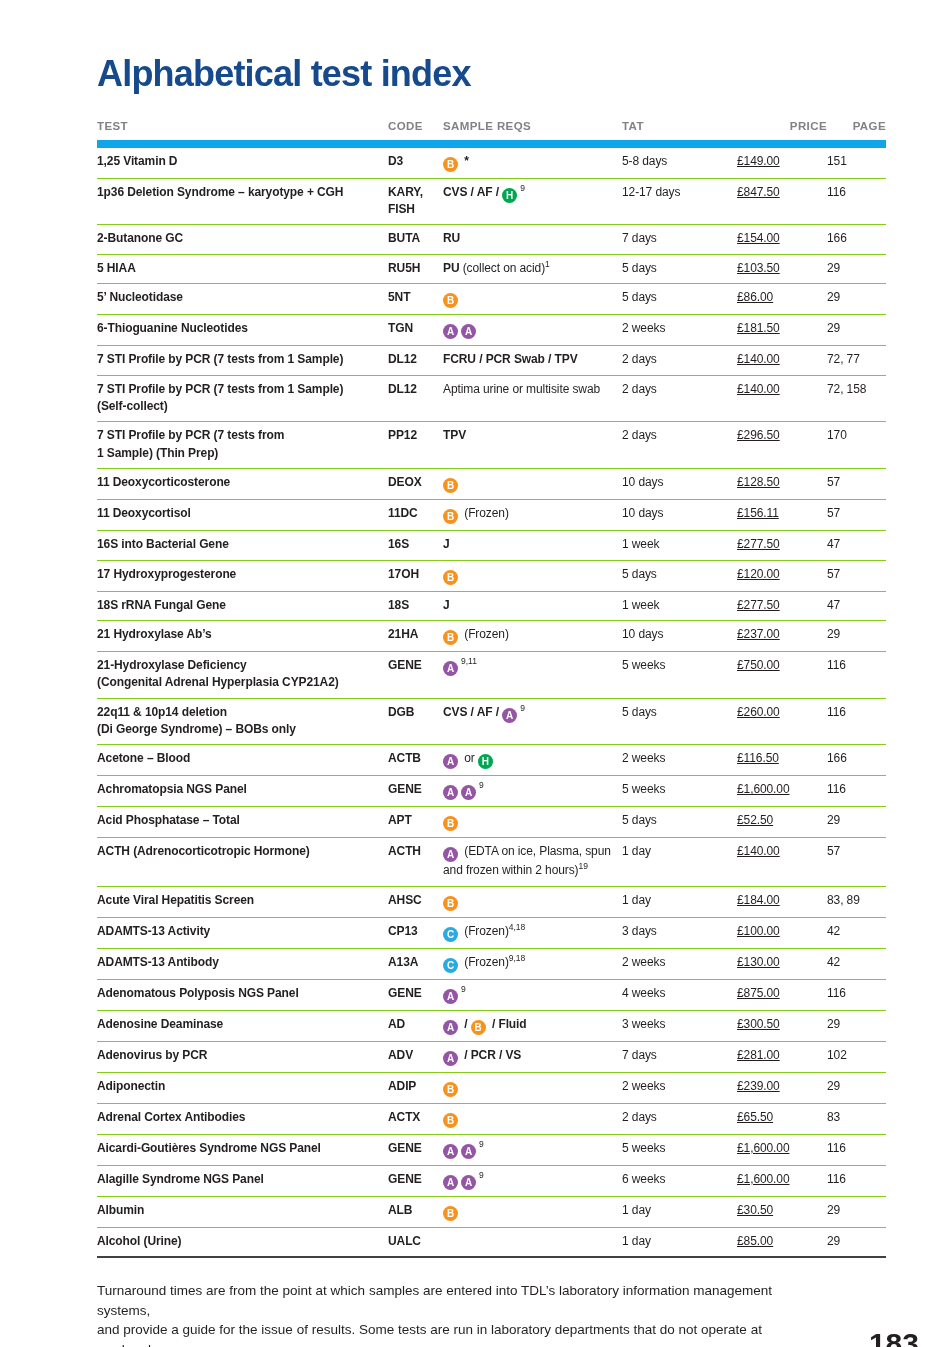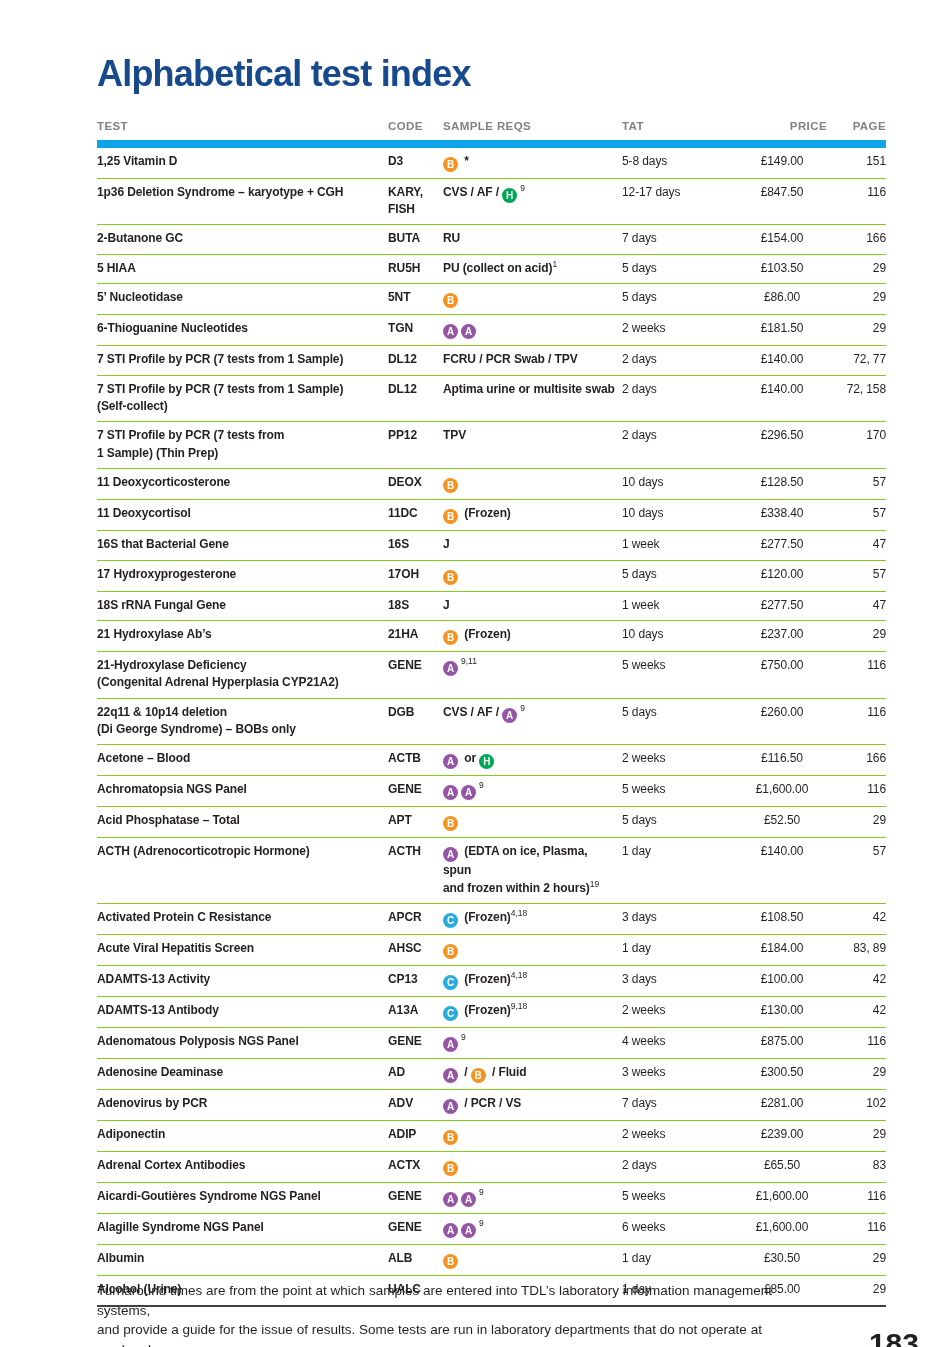--- a/index.html
+++ b/index.html
@@ -28,29 +28,29 @@
   thead tr { border-bottom:8px solid #0ea5e9; }
   tbody tr { border-bottom:1px solid #84cc16; }
   tbody tr:last-child { border-bottom:2px solid #414042; }
   td {
     vertical-align:top; padding:5px 0 6px 0;
     font-size:12px; line-height:1.45; letter-spacing:-0.1px;
   }
   td.col-test { font-weight:bold; white-space:pre-line; padding-right:8px; }
   td.col-code { font-weight:bold; white-space:pre-line; }
   td.col-sample { white-space:pre-line; padding-right:6px; }
-  td.col-price { text-align:center; }
-  td.col-page  { text-align:right; }
+  td.col-price { text-align:left;text-decoration:underline; }
+  td.col-page  { text-align:left; }
   .badge {
     display:inline-block; width:15px; height:15px; border-radius:50%;
     color:#ffffff; font-size:10px; font-weight:bold; text-align:center;
     line-height:15px; margin-right:3px; vertical-align:-3px; letter-spacing:0;
   }
   .seg-bold { font-weight:bold; }
-  .seg-normal { font-weight:bold; }
+  .seg-normal { font-weight:normal; }
   td sup { font-size:8.5px; line-height:0; vertical-align:super; letter-spacing:0; }
   .footer {
     position:absolute; left:97px; right:33px; top:1281px;
     display:flex; justify-content:space-between; align-items:flex-end;
   }
   .footnote {
     margin:0; font-size:13.5px; line-height:1.45; white-space:pre-line;
     color:#231f20; max-width:730px;
   }
   .page-number { font-size:30px; font-weight:bold; color:#231f20; line-height:1; }
@@ -162,25 +162,25 @@
           <td class="col-sample"><span class="badge" style="background-color: rgb(246, 146, 30);">B</span></td>
           <td class="col-tat">10 days</td>
           <td class="col-price">£128.50</td>
           <td class="col-page">57</td>
         </tr>
         <tr>
           <td class="col-test">11 Deoxycortisol</td>
           <td class="col-code">11DC</td>
           <td class="col-sample"><span class="badge" style="background-color: rgb(246, 146, 30);">B</span><span class="seg-normal"> (Frozen)</span></td>
           <td class="col-tat">10 days</td>
-          <td class="col-price">£338.40</td>
+          <td class="col-price">£156.11</td>
           <td class="col-page">57</td>
         </tr>
         <tr>
-          <td class="col-test">16S that Bacterial Gene</td>
+          <td class="col-test">16S into Bacterial Gene</td>
           <td class="col-code">16S</td>
           <td class="col-sample"><span class="seg-bold">J</span></td>
           <td class="col-tat">1 week</td>
           <td class="col-price">£277.50</td>
           <td class="col-page">47</td>
         </tr>
         <tr>
           <td class="col-test">17 Hydroxyprogesterone</td>
           <td class="col-code">17OH</td>
           <td class="col-sample"><span class="badge" style="background-color: rgb(246, 146, 30);">B</span></td>
@@ -247,28 +247,20 @@
           <td class="col-page">29</td>
         </tr>
         <tr>
           <td class="col-test">ACTH (Adrenocorticotropic Hormone)</td>
           <td class="col-code">ACTH</td>
           <td class="col-sample"><span class="badge" style="background-color: rgb(148, 85, 164);">A</span><span class="seg-normal"> (EDTA on ice, Plasma, spun
 and frozen within 2 hours)</span><sup>19</sup></td>
           <td class="col-tat">1 day</td>
           <td class="col-price">£140.00</td>
           <td class="col-page">57</td>
-        </tr>
-        <tr>
-          <td class="col-test">Activated Protein C Resistance</td>
-          <td class="col-code">APCR</td>
-          <td class="col-sample"><span class="badge" style="background-color: rgb(41, 171, 226);">C</span><span class="seg-normal"> (Frozen)</span><sup>4,18</sup></td>
-          <td class="col-tat">3 days</td>
-          <td class="col-price">£108.50</td>
-          <td class="col-page">42</td>
         </tr>
         <tr>
           <td class="col-test">Acute Viral Hepatitis Screen</td>
           <td class="col-code">AHSC</td>
           <td class="col-sample"><span class="badge" style="background-color: rgb(246, 146, 30);">B</span></td>
           <td class="col-tat">1 day</td>
           <td class="col-price">£184.00</td>
           <td class="col-page">83, 89</td>
         </tr>
         <tr>

